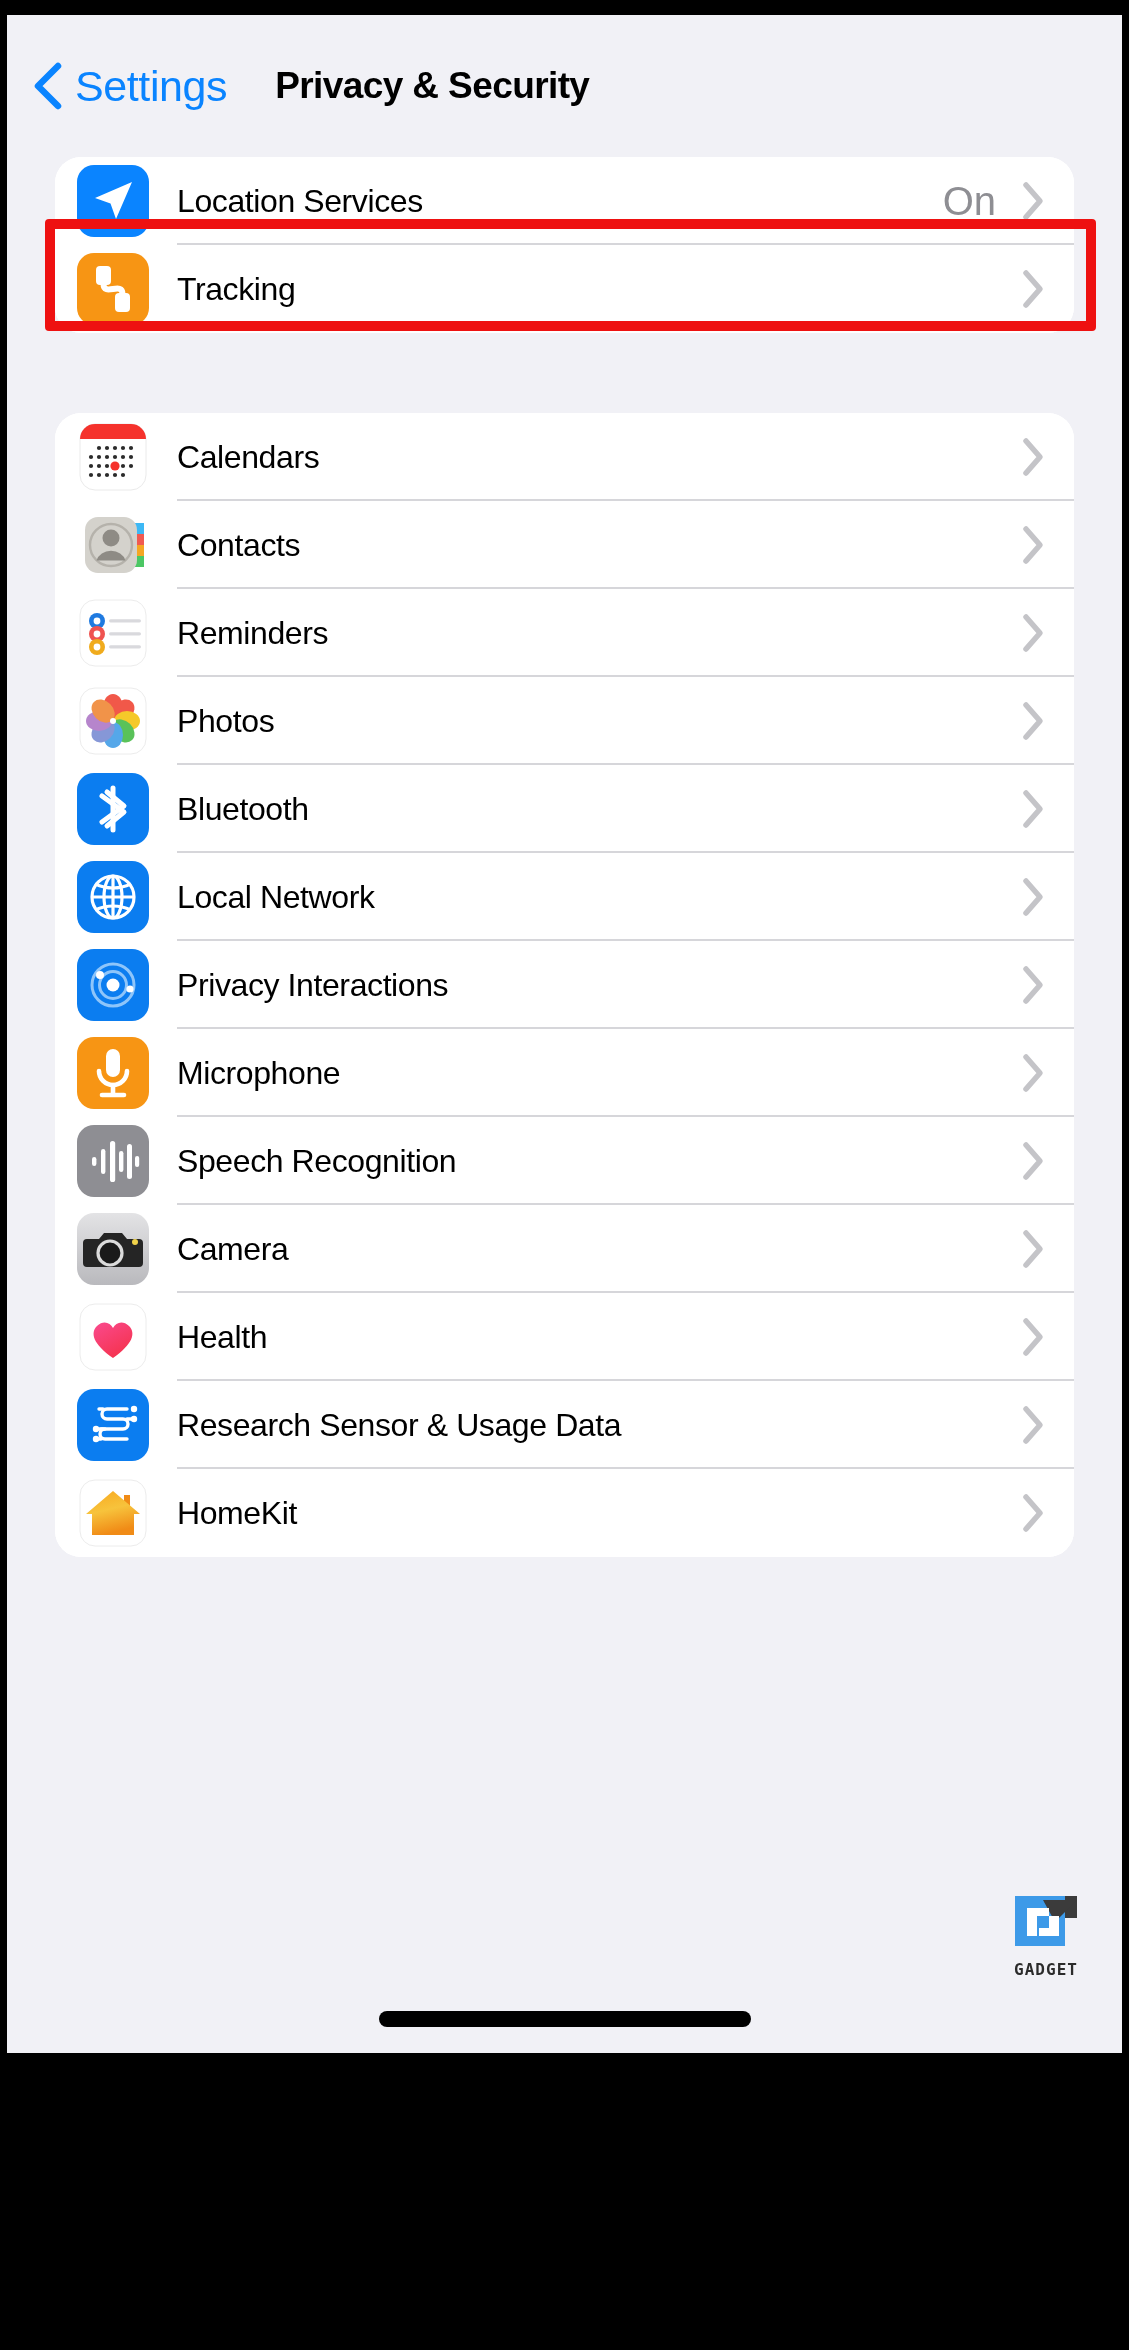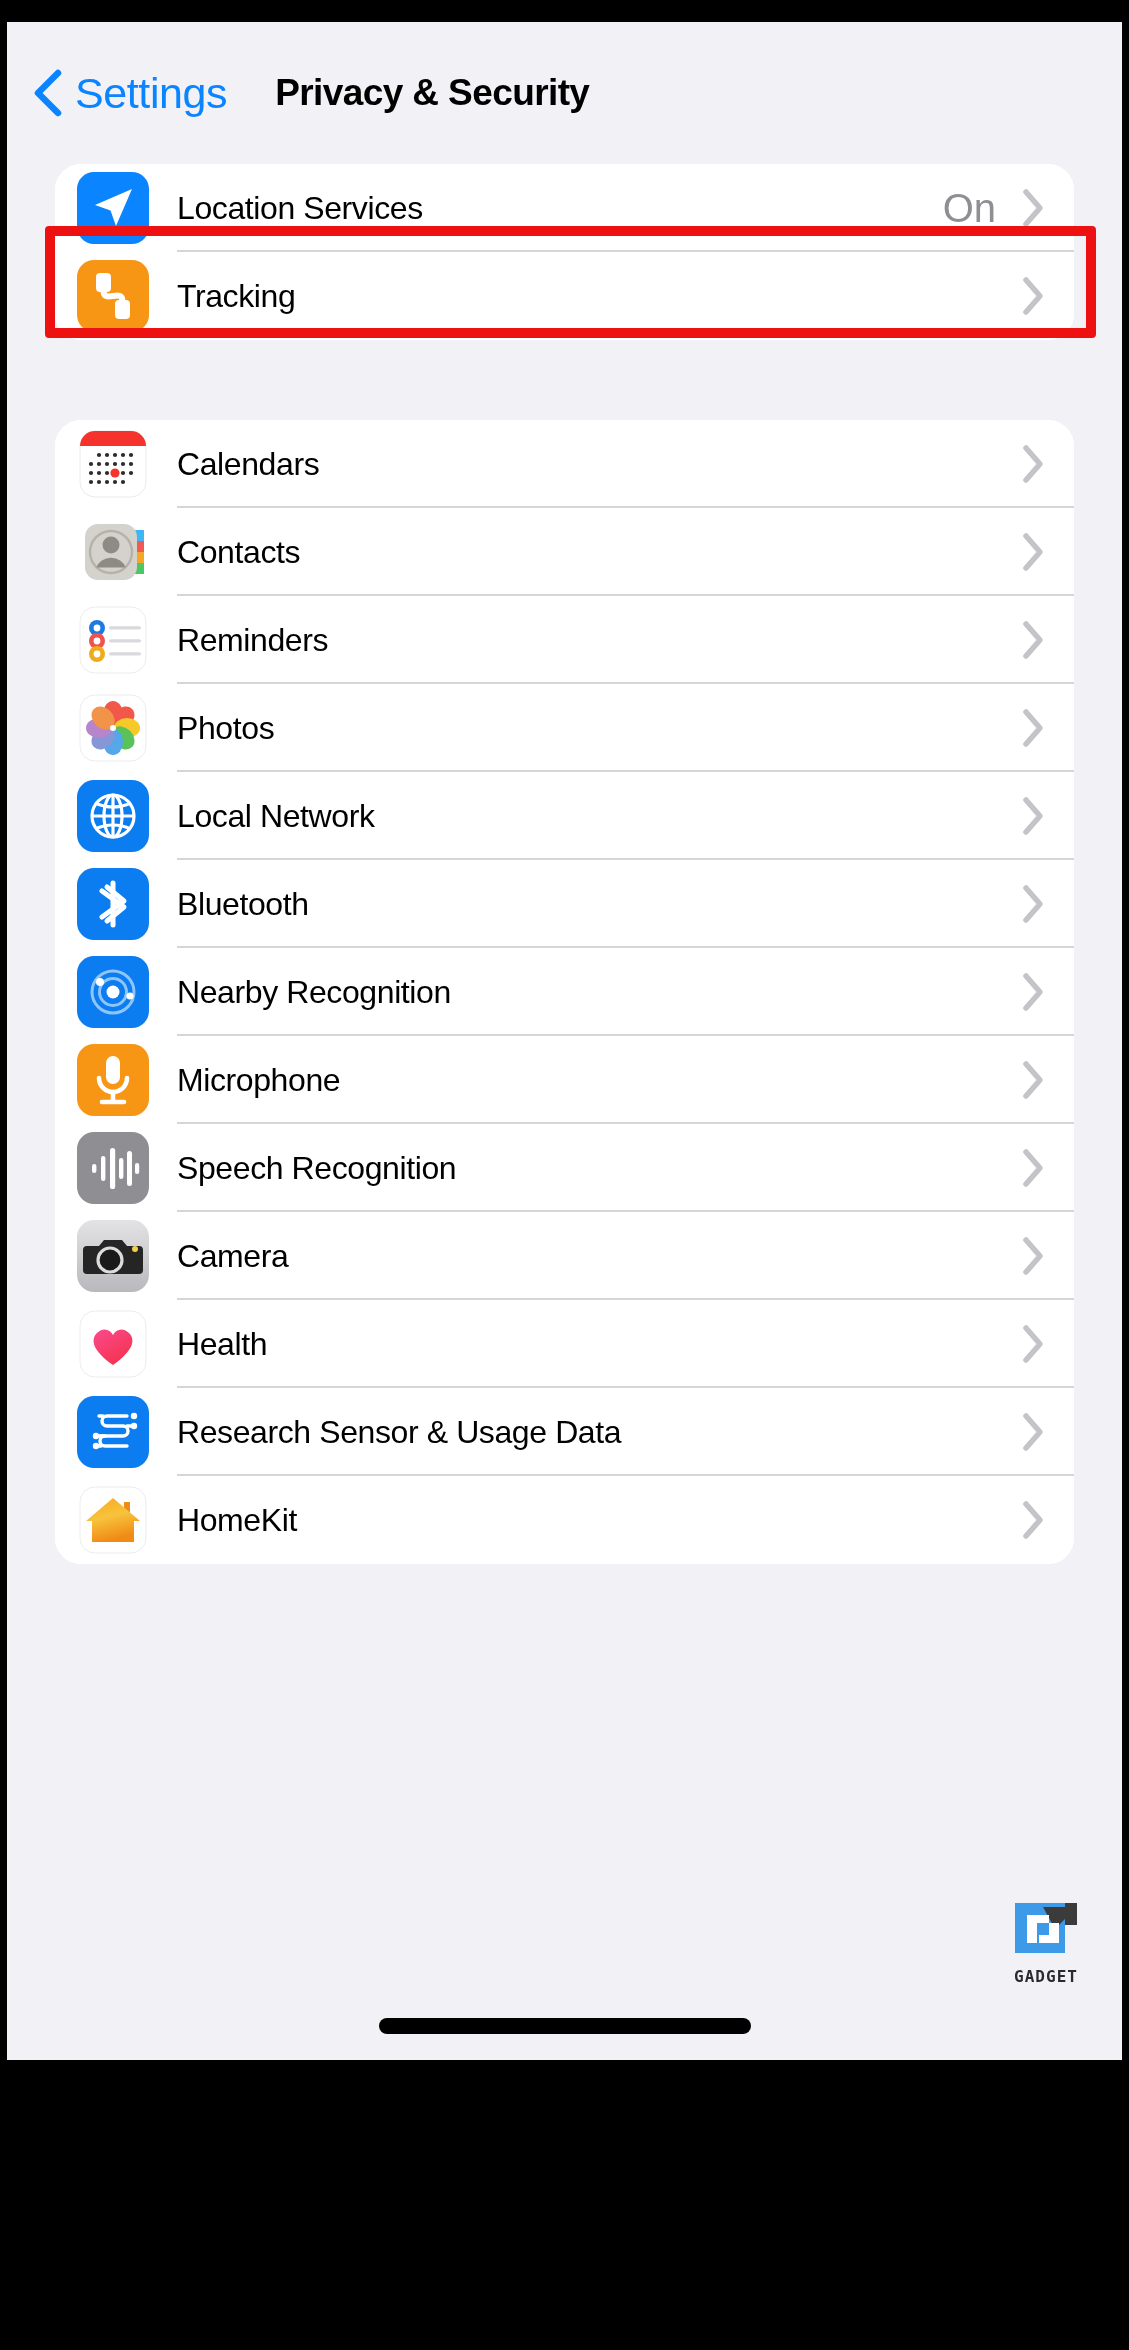--- a/index.html
+++ b/index.html
@@ -5,21 +5,21 @@
   * { box-sizing: border-box; margin: 0; padding: 0; }
   html, body {
     width: 1129px;
     height: 2350px;
     background: #000;
     font-family: "Liberation Sans", sans-serif;
     overflow: hidden;
   }
   #phone {
     position: absolute;
-    left: 0; top: 15px;
+    left: 0; top: 8px;
     width: 1129px;
     height: 2052px;
     background: #86efac;
     border: 7px solid #000;
     border-radius: 4px;
     overflow: hidden;
   }
   #screen {
     position: absolute;
     left: 0; top: 0;
@@ -324,20 +324,35 @@
         <svg class="chev" viewBox="0 0 26 42">
           <polyline points="6,5 20,21 6,37" fill="none" stroke="#c4c4c8" stroke-width="5.5" stroke-linecap="round" stroke-linejoin="round"></polyline>
         </svg>
         <span class="sep"></span>
       </div>
 
       <div class="row">
         <span class="icon-wrap">
           <svg viewBox="0 0 72 72">
             <rect x="0" y="0" width="72" height="72" rx="17" fill="#0b7df0"></rect>
+            <path d="M30 19 L47 33 L25 49 M30 53 L47 39 L25 23" fill="none" stroke="#fff" stroke-width="5" stroke-linecap="round" stroke-linejoin="round"></path>
+            <line x1="36" y1="15" x2="36" y2="57" stroke="#fff" stroke-width="5" stroke-linecap="round"></line>
+          </svg>
+        </span>
+        <span class="label">Bluetooth</span>
+        <svg class="chev" viewBox="0 0 26 42">
+          <polyline points="6,5 20,21 6,37" fill="none" stroke="#c4c4c8" stroke-width="5.5" stroke-linecap="round" stroke-linejoin="round"></polyline>
+        </svg>
+        <span class="sep"></span>
+      </div>
+
+      <div class="row">
+        <span class="icon-wrap">
+          <svg viewBox="0 0 72 72">
+            <rect x="0" y="0" width="72" height="72" rx="17" fill="#0b7df0"></rect>
             <g fill="none" stroke="#fff" stroke-width="3.2">
               <circle cx="36" cy="36" r="21"></circle>
               <ellipse cx="36" cy="36" rx="9" ry="21"></ellipse>
               <line x1="15" y1="36" x2="57" y2="36"></line>
               <path d="M18 23 Q36 31 54 23"></path>
               <path d="M18 49 Q36 41 54 49"></path>
               <line x1="36" y1="15" x2="36" y2="57"></line>
             </g>
           </svg>
         </span>
@@ -345,45 +360,30 @@
         <svg class="chev" viewBox="0 0 26 42">
           <polyline points="6,5 20,21 6,37" fill="none" stroke="#c4c4c8" stroke-width="5.5" stroke-linecap="round" stroke-linejoin="round"></polyline>
         </svg>
         <span class="sep"></span>
       </div>
 
       <div class="row">
         <span class="icon-wrap">
           <svg viewBox="0 0 72 72">
             <rect x="0" y="0" width="72" height="72" rx="17" fill="#0b7df0"></rect>
-            <path d="M30 19 L47 33 L25 49 M30 53 L47 39 L25 23" fill="none" stroke="#fff" stroke-width="5" stroke-linecap="round" stroke-linejoin="round"></path>
-            <line x1="36" y1="15" x2="36" y2="57" stroke="#fff" stroke-width="5" stroke-linecap="round"></line>
-          </svg>
-        </span>
-        <span class="label">Bluetooth</span>
-        <svg class="chev" viewBox="0 0 26 42">
-          <polyline points="6,5 20,21 6,37" fill="none" stroke="#c4c4c8" stroke-width="5.5" stroke-linecap="round" stroke-linejoin="round"></polyline>
-        </svg>
-        <span class="sep"></span>
-      </div>
-
-      <div class="row">
-        <span class="icon-wrap">
-          <svg viewBox="0 0 72 72">
-            <rect x="0" y="0" width="72" height="72" rx="17" fill="#0b7df0"></rect>
             <g fill="none" stroke="#8ec5fa" stroke-width="3">
               <circle cx="36" cy="36" r="21"></circle>
               <circle cx="36" cy="36" r="13.5"></circle>
             </g>
             <circle cx="36" cy="36" r="6.5" fill="#fff"></circle>
             <circle cx="23" cy="26" r="4" fill="#fff"></circle>
             <circle cx="53" cy="40" r="3.6" fill="#fff"></circle>
           </svg>
         </span>
-        <span class="label">Nearby Recognition</span>
+        <span class="label">Privacy Interactions</span>
         <svg class="chev" viewBox="0 0 26 42">
           <polyline points="6,5 20,21 6,37" fill="none" stroke="#c4c4c8" stroke-width="5.5" stroke-linecap="round" stroke-linejoin="round"></polyline>
         </svg>
         <span class="sep"></span>
       </div>
 
       <div class="row">
         <span class="icon-wrap">
           <svg viewBox="0 0 72 72">
             <rect x="0" y="0" width="72" height="72" rx="17" fill="#f79514"></rect>

